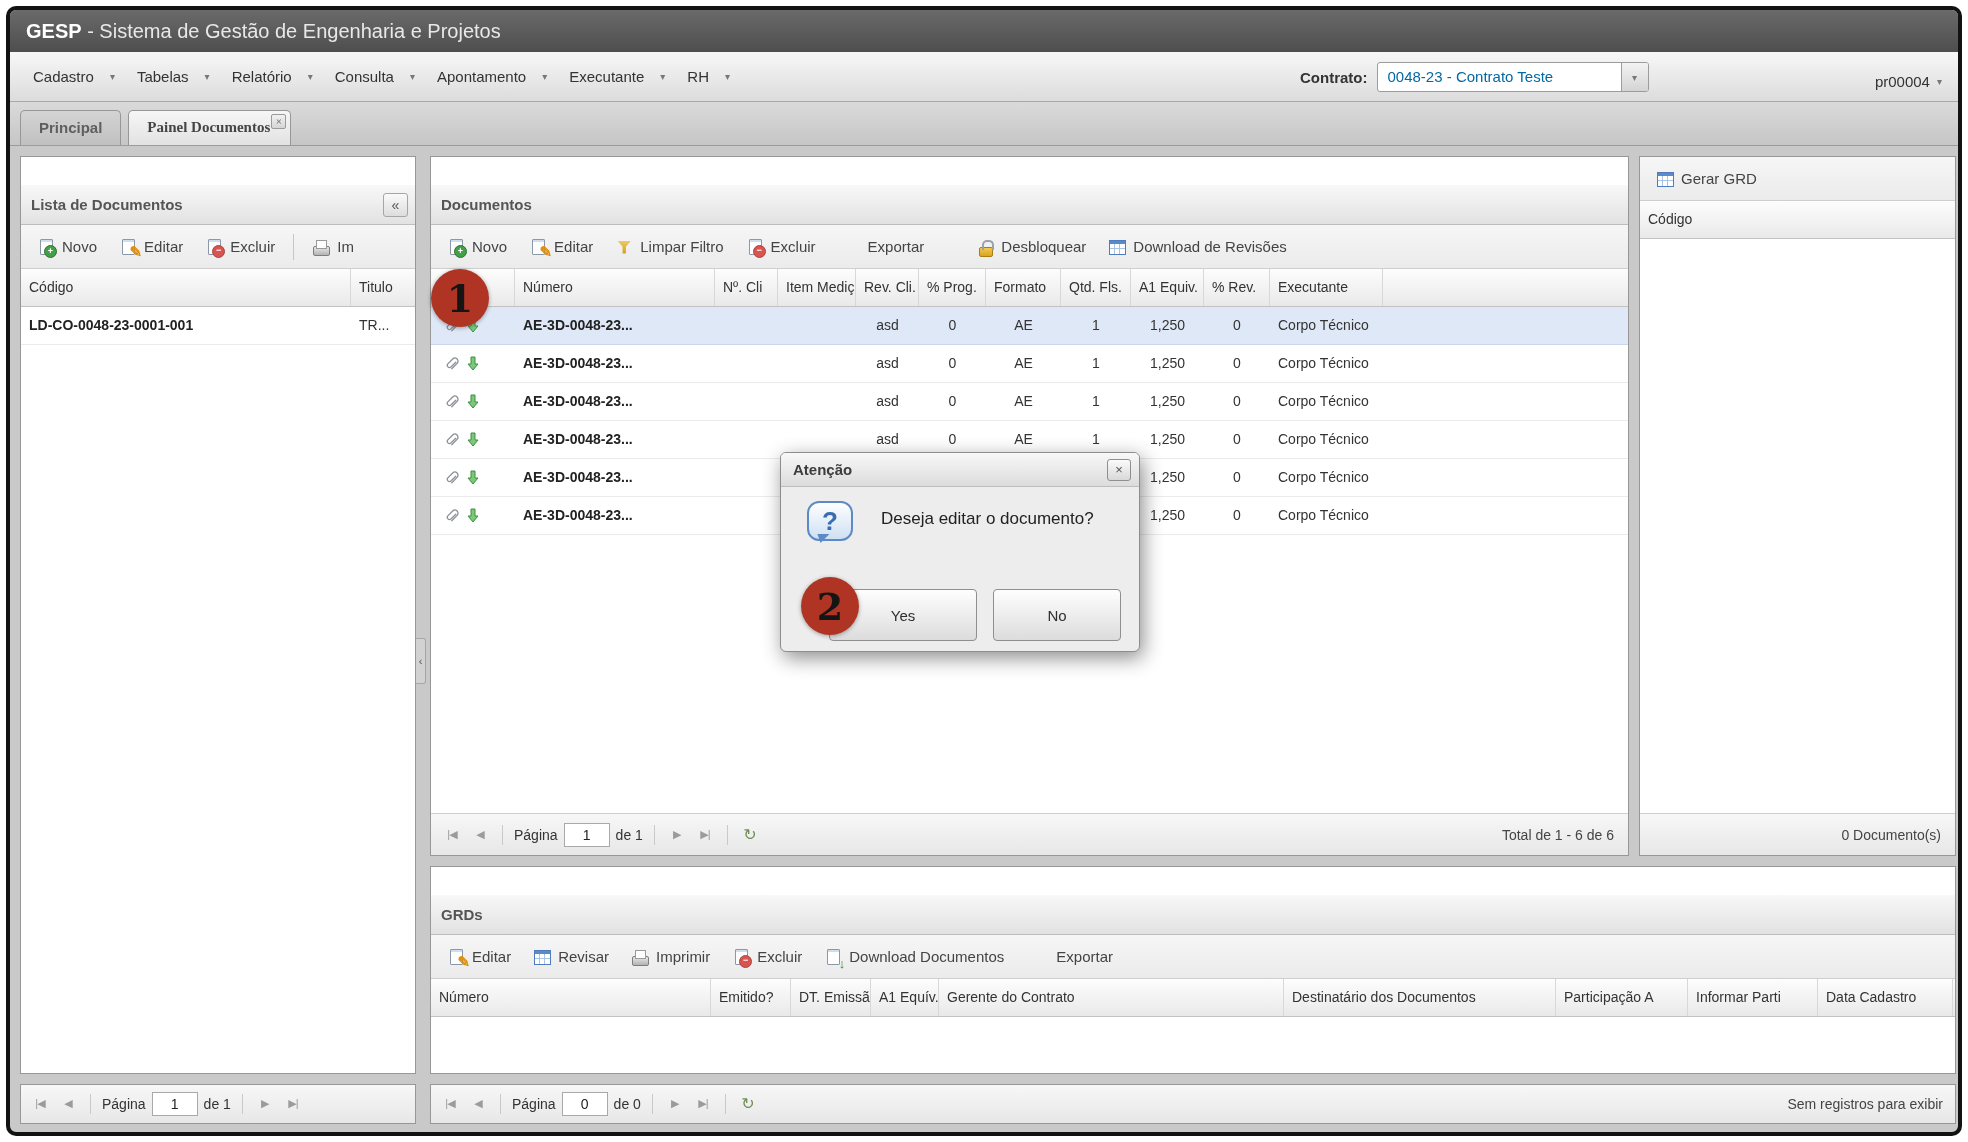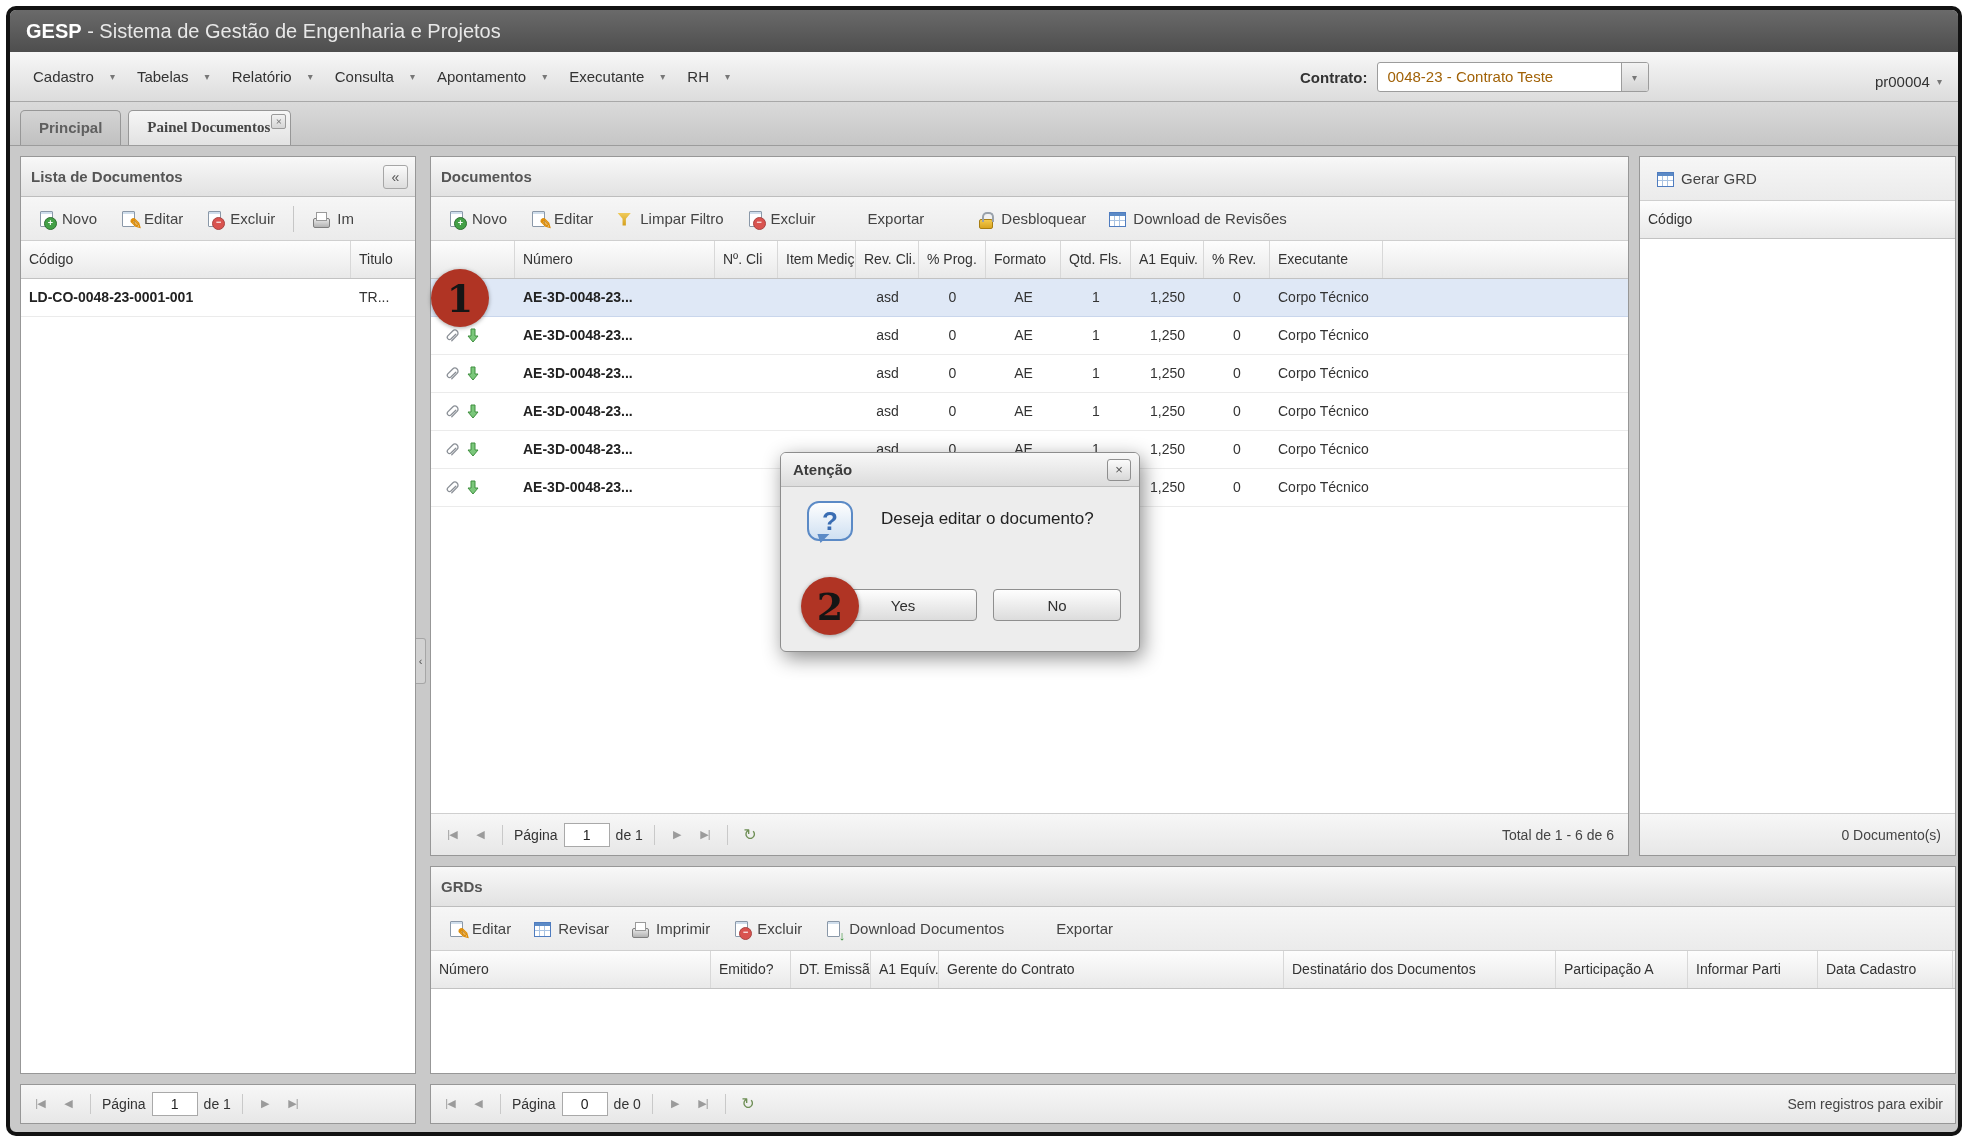--- a/index.html
+++ b/index.html
@@ -18,41 +18,41 @@
   
   .menubar { position:absolute; left:0; top:42px; right:0; height:50px;
              background:linear-gradient(#f7f7f7,#dcdcdc); border-bottom:1px solid #a8a8a8;
              display:flex; align-items:center; padding:0 12px; font-size:15px; color:#333; }
   .menu-item { display:flex; align-items:center; gap:16px; padding:8px 11px; border-radius:3px; cursor:default; white-space:nowrap; }
   .caret { font-size:10px; color:#777; }
   .contrato-group { position:absolute; left:1290px; top:0; height:50px; display:flex; align-items:center; }
   .contrato-label { font-weight:bold; margin-right:9px; }
   .combo { width:272px; height:30px; background:#fff; border:1px solid #9c9c9c; border-radius:3px;
            display:flex; align-items:stretch; overflow:hidden; }
-  .combo-value { flex:1; padding:0 10px; line-height:28px; font-size:15px; color:#a16207; white-space:nowrap; overflow:hidden; }
+  .combo-value { flex:1; padding:0 10px; line-height:28px; font-size:15px; color:#0369a1; white-space:nowrap; overflow:hidden; }
   .combo-trigger { width:27px; border-left:1px solid #9c9c9c; background:linear-gradient(#f3f3f3,#d4d4d4);
                    display:flex; align-items:center; justify-content:center; }
   .user-menu { position:absolute; right:16px; top:12px; height:34px; display:flex; align-items:center; gap:7px; }
 
   
   .tabstrip { position:absolute; left:0; top:92px; right:0; height:44px;
               background:linear-gradient(#dadada,#c6c6c6); border-bottom:1px solid #9c9c9c;
               display:flex; align-items:flex-end; gap:7px; padding-left:10px; }
   .tab { height:35px; line-height:33px; padding:0 18px; border:1px solid #979797; border-bottom:none;
          border-radius:5px 5px 0 0; font-weight:bold; font-size:15px; color:#5f5f5f;
          background:linear-gradient(#d4d4d4,#c0c0c0); position:relative; white-space:nowrap; }
   .tab.active { background:linear-gradient(#f6f6f6,#e2e2e2); color:#454545; padding-right:20px;font-family:Liberation Serif, serif; }
   .tab-close { position:absolute; top:3px; right:4px; width:15px; height:15px; line-height:13px;
                text-align:center; font-size:11px; color:#777; border:1px solid #9a9a9a; border-radius:2px;
                background:linear-gradient(#f2f2f2,#d5d5d5); }
 
   
   .panel { position:absolute; background:#fff; border:1px solid #979797; overflow:hidden; }
   .phead { height:40px; background:linear-gradient(#f8f8f8,#e2e2e2); border-bottom:1px solid #bdbdbd;
-           font-weight:bold; font-size:15px; color:#555; line-height:39px; padding:0 10px; position:relative; }
+           font-weight:bold; font-size:15px; color:#555; line-height:39px; padding:0 10px; position:relative;margin-top:28px; }
   .collapse-btn { position:absolute; right:7px; top:8px; width:25px; height:24px; line-height:22px;
                   text-align:center; border:1px solid #a6a6a6; border-radius:3px; color:#555;
                   background:linear-gradient(#fafafa,#ddd); font-weight:normal; font-size:14px; }
   .toolbar { height:44px; background:linear-gradient(#f6f6f6,#ebebeb); border-bottom:1px solid #cfcfcf;
              display:flex; align-items:center; padding:0 8px; gap:6px; font-size:15px; color:#444; white-space:nowrap; overflow:hidden; }
   .tb-btn { display:flex; align-items:center; gap:7px; padding:5px 8px; border-radius:3px; }
   .tb-sep { width:1px; height:26px; background:#c6c6c6; margin:0 4px; flex:none; }
   .tb-gap { width:24px; flex:none; }
 
   .ghead { display:flex; height:38px; background:linear-gradient(#fdfdfd,#e9e9e9); border-bottom:1px solid #c2c2c2;
@@ -145,21 +145,21 @@
                font-size:13px; font-weight:normal; color:#555; background:linear-gradient(#fbfbfb,#d8d8d8);
                border:1px solid #8f8f8f; border-radius:3px; }
   .q-icon { position:absolute; left:26px; top:48px; width:46px; height:40px;
             background:linear-gradient(#fefefe,#cfe0f2); border:2px solid #5b8ac6; border-radius:12px;
             display:flex; align-items:center; justify-content:center;
             color:#3a6db3; font-weight:bold; font-size:26px; }
   .q-icon::after { content:""; position:absolute; left:6px; bottom:-10px; width:0; height:0;
             border:6px solid transparent; border-top:9px solid #5b8ac6; transform:skewX(-18deg); }
   .dlg-msg { position:absolute; left:100px; top:56px; font-size:17px; color:#222; white-space:nowrap; }
   .dlg-buttons { position:absolute; left:48px; top:136px; display:flex; gap:16px; }
-  .dlg-btn { height:32px; background:linear-gradient(#fefefe,#dcdcdc); border:1px solid #8f8f8f;
+  .dlg-btn { height:52px; background:linear-gradient(#fefefe,#dcdcdc); border:1px solid #8f8f8f;
              border-radius:4px; font-family:"Liberation Sans",sans-serif; font-size:15px; color:#2e2e2e; }
   .dlg-btn.yes { width:148px; }
   .dlg-btn.no  { width:128px; }
 
   
   .ann { position:absolute; width:58px; height:58px; border-radius:50%; background:var(--ann-red,#b03424);
          display:flex; align-items:center; justify-content:center; z-index:200;
          font-family:"DejaVu Serif",serif; font-weight:bold; font-size:38px; color:#151515;
          box-shadow:0 1px 4px rgba(0,0,0,.35); }
   #ann-1 { left:421px; top:259px; }

